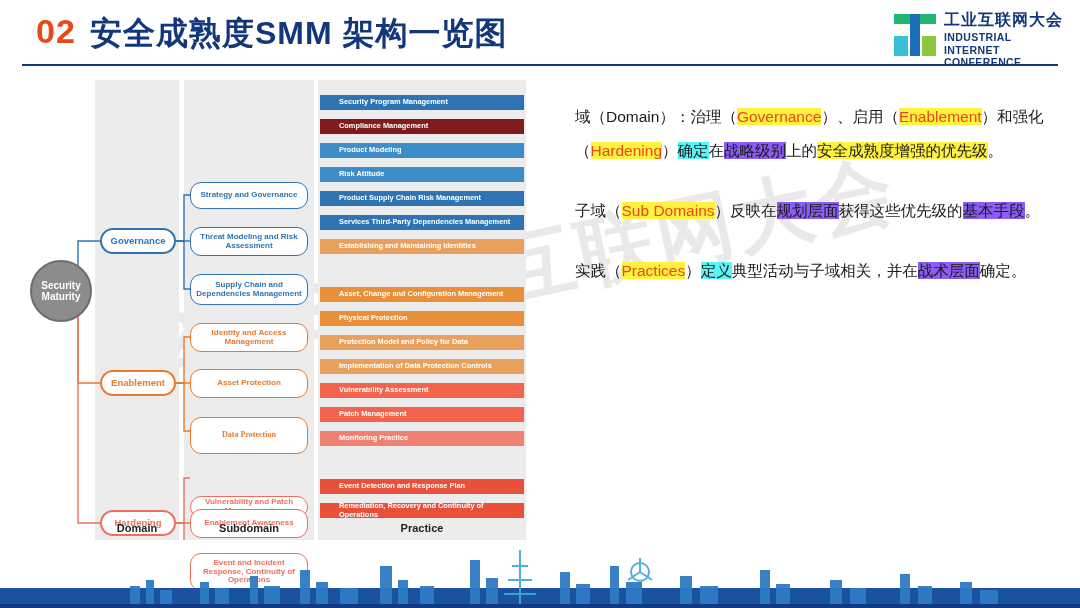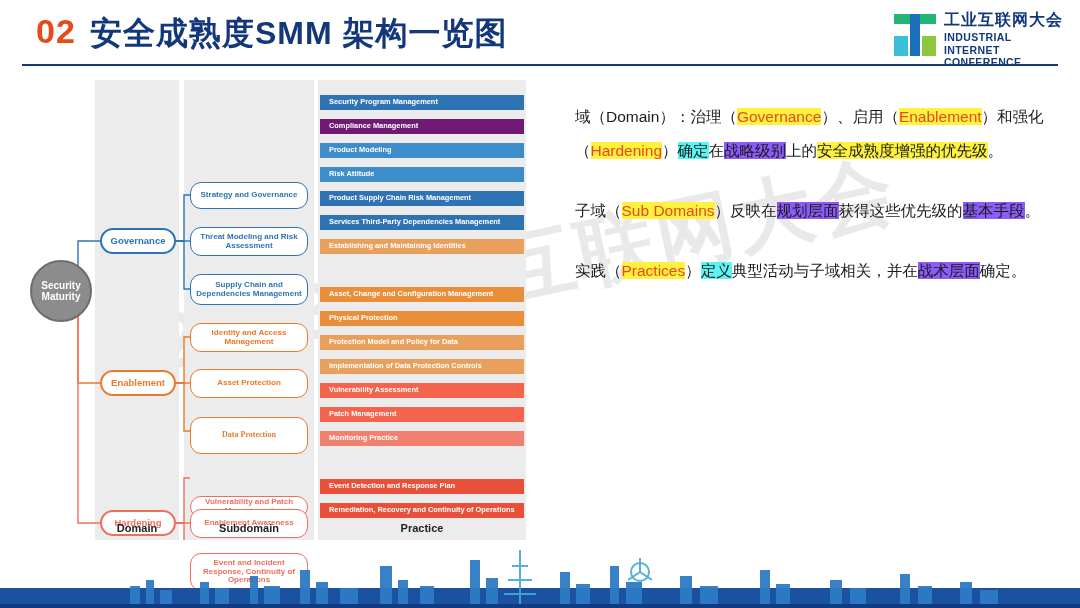--- a/index.html
+++ b/index.html
@@ -85,21 +85,21 @@
   .sub {
     left:172px; width:118px; border-radius:11px; font-size:8px; font-weight:bold;
     background:#fff; padding:2px 3px;
   }
   .sub.blue { border:1.6px solid #2E74B5; color:#2E74B5; }
   .sub.orange { border:1.6px solid #E97A2B; color:#E97A2B; }
   .sub.red { border:1.6px solid #EE6F5E; color:#EE6F5E; }
 
   .prac {
     left:302px; width:204px; height:15px; font-size:7.4px; color:#fff;
-    font-weight:bold; justify-content:flex-start; padding-left:9px;
+    font-weight:bold; justify-content:flex-start; padding-left:19px;
     text-align:left;
   }
 
   .connector { position:absolute; left:0; top:0; width:520px; height:460px; }
 
   
   .rtext { position:absolute; left:575px; top:100px; width:470px;
            font-size:15.5px; color:#1a1a1a; line-height:34px; }
   .para { margin-bottom:26px; }
   .hl-y { background:#FFF23E; }
@@ -176,21 +176,21 @@
     <div class="node sub blue" style="top:147px; height:29px;">Threat Modeling and Risk Assessment</div>
     <div class="node sub blue" style="top:194px; height:31px;">Supply Chain and Dependencies Management</div>
     <div class="node sub orange" style="top:243px; height:29px;">Identity and Access Management</div>
     <div class="node sub orange" style="top:289px; height:29px;">Asset Protection</div>
     <div class="node sub orange" style="top:337px; height:37px;font-family:Liberation Serif, serif;">Data Protection</div>
     <div class="node sub red" style="top:374px; height:22px;margin-top:42px;">Vulnerability and Patch Management</div>
     <div class="node sub red" style="top:429px; height:29px;">Enablement Awareness</div>
     <div class="node sub red" style="top:473px; height:38px;">Event and Incident Response, Continuity of Operations</div>
 
     <div class="node prac" style="top:15px;  background:#2E74B5;">Security Program Management</div>
-    <div class="node prac" style="top:39px;  background:#701a75;">Compliance Management</div>
+    <div class="node prac" style="top:39px;  background:#7f1d1d;">Compliance Management</div>
     <div class="node prac" style="top:63px;  background:#3C8DC9;">Product Modeling</div>
     <div class="node prac" style="top:87px;  background:#3C8DC9;">Risk Attitude</div>
     <div class="node prac" style="top:111px; background:#2E74B5;">Product Supply Chain Risk Management</div>
     <div class="node prac" style="top:135px; background:#2E74B5;">Services Third-Party Dependencies Management</div>
     <div class="node prac" style="top:159px; background:#E8A05C;">Establishing and Maintaining Identities</div>
     <div class="node prac" style="top:183px; background:#0369a1;margin-top:24px;">Access Control</div>
     <div class="node prac" style="top:207px; background:#E98E39;">Asset, Change and Configuration Management</div>
     <div class="node prac" style="top:231px; background:#E98E39;">Physical Protection</div>
     <div class="node prac" style="top:255px; background:#E8A05C;">Protection Model and Policy for Data</div>
     <div class="node prac" style="top:279px; background:#E8A05C;">Implementation of Data Protection Controls</div>

